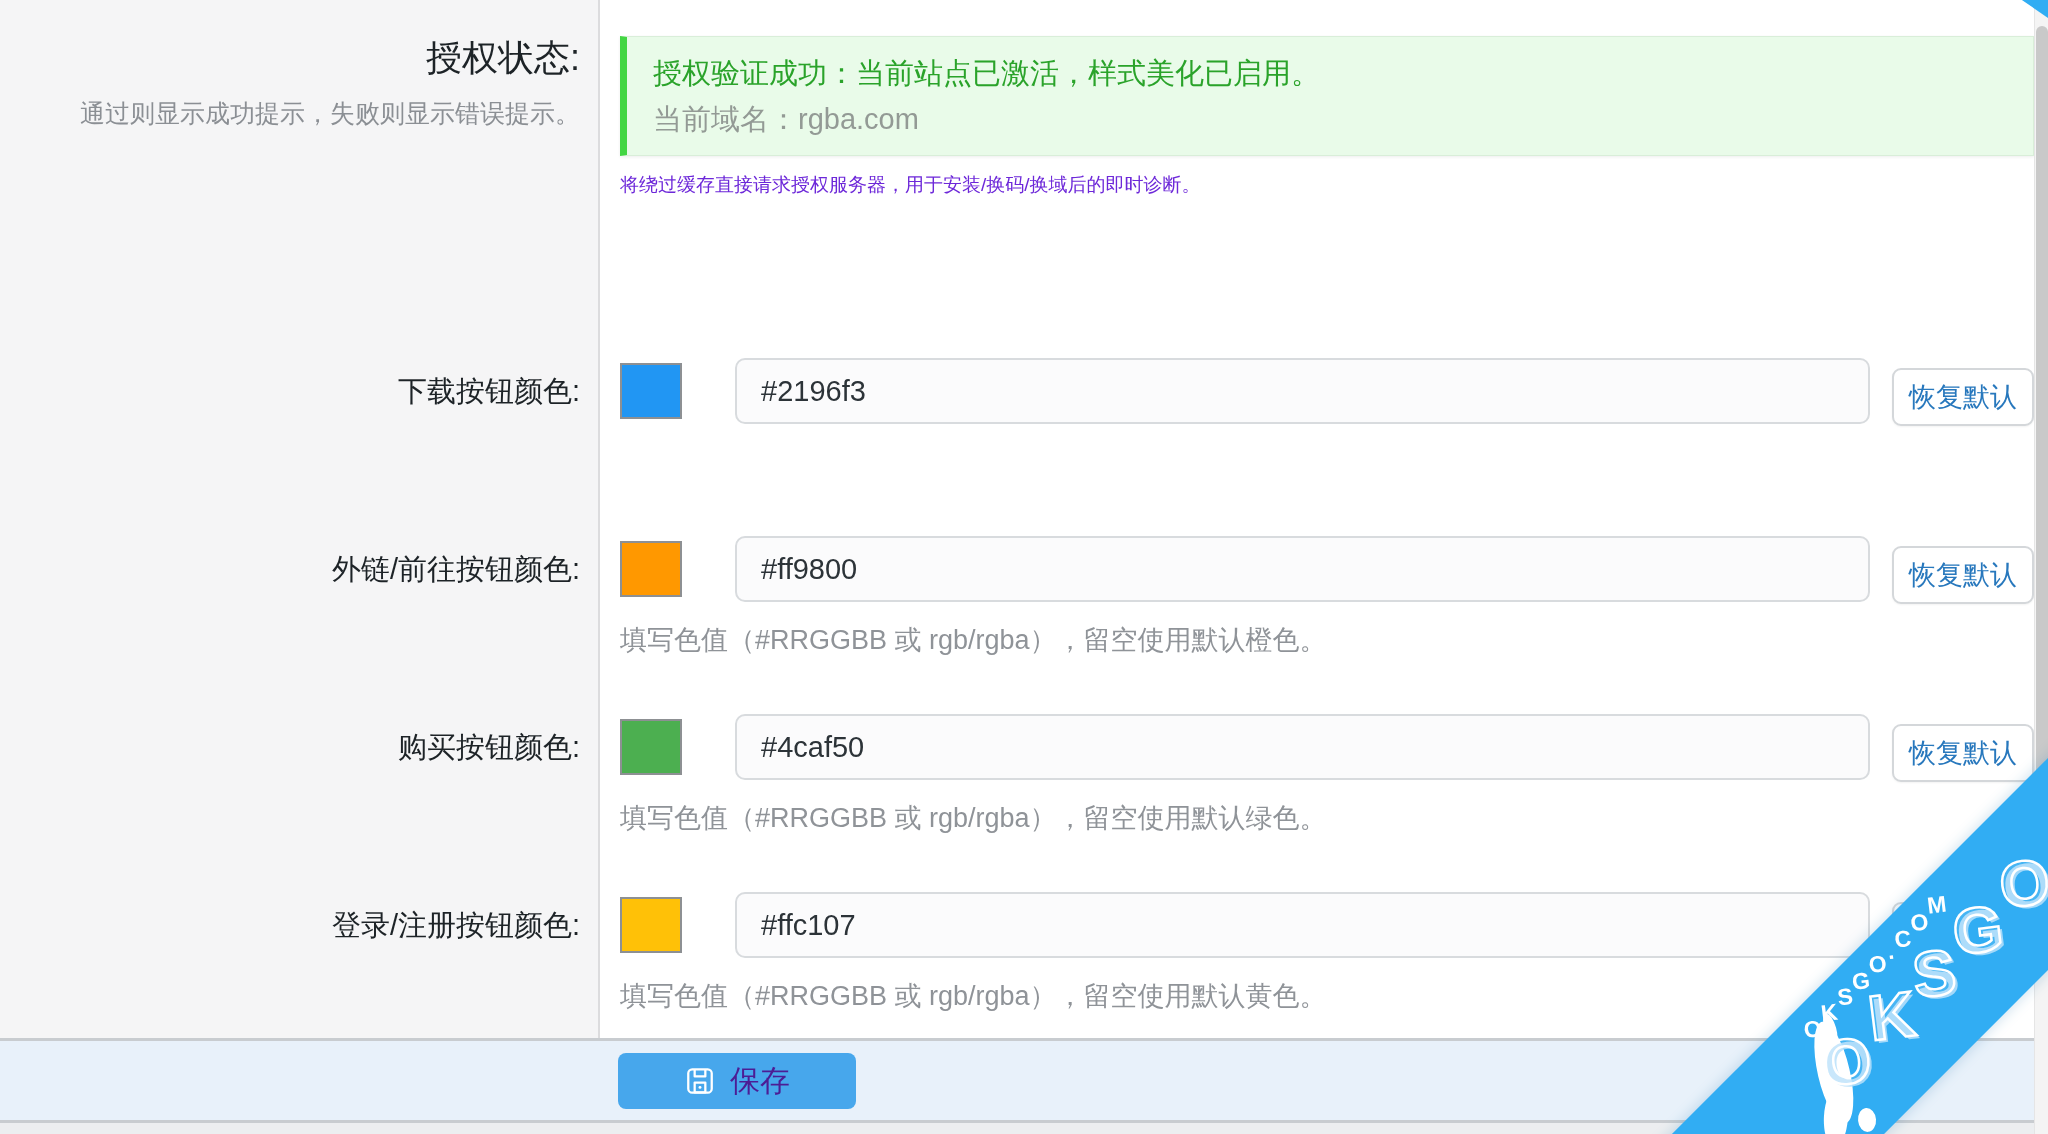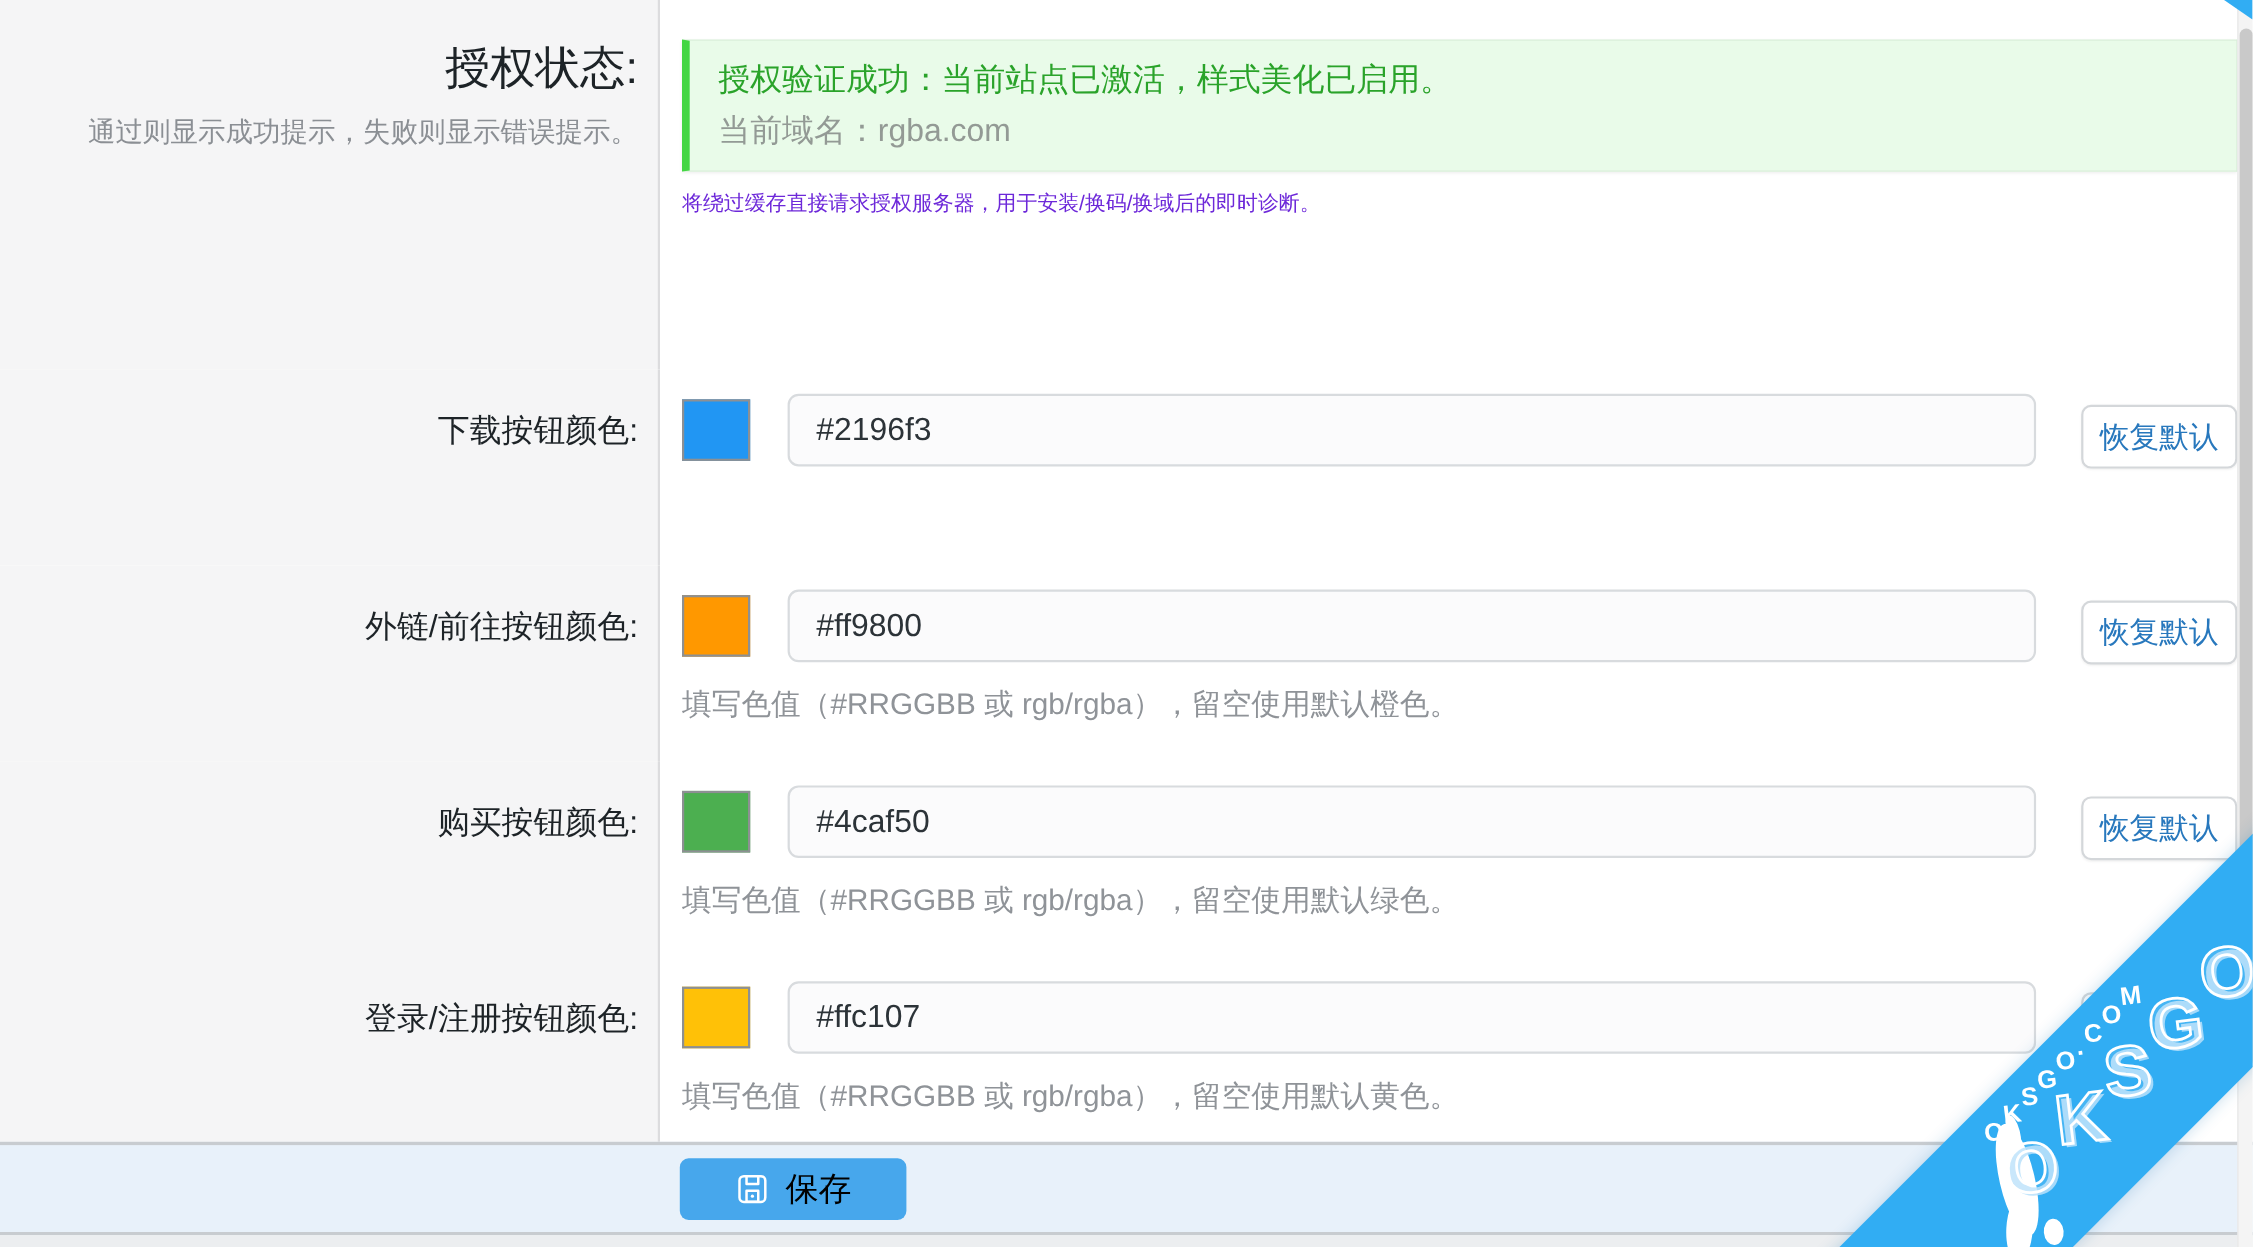--- a/index.html
+++ b/index.html
@@ -10,53 +10,53 @@
   
   .form-table { width:2048px; height:1038px; display:flex; flex-direction:column; }
   .frow { display:flex; width:100%; }
   .frow-auth { height:336px; }
   .frow-color { height:178px; }
   .frow-color:last-child { height:168px; }
   .cell-label { width:600px; flex:0 0 600px; background:#f5f5f6; border-right:2px solid #dcdcde;
                 text-align:right; padding-right:18px; }
   .cell-content { flex:1; padding-left:20px; padding-right:14px; }
 
-  .th-label { padding-top:34px; font-size:41px; color:#1d2327; }
+  .th-label { padding-top:34px; font-size:36px; color:#1d2327; }
   .th-desc  { margin-top:14px; font-size:25px; color:#8b8f94; }
   .row-label { padding-top:36px; font-size:29px; color:#1d2327; }
 
   
   .alert-success { margin-top:36px; background:#e9fbe9; border:1px solid #d9eed9;
                    border-left:7px solid #43d643; border-radius:0; padding:16px 26px;
                    box-shadow:0 1px 3px rgba(0,0,0,.07); }
   .alert-title { font-size:29px; color:#2aa32a; line-height:1.4; }
   .alert-domain { font-size:29px; color:#939a95; line-height:1.4; margin-top:5px; }
 
   .retry-btn { margin-top:44px; display:inline-flex; align-items:center; height:54px; padding:0 28px;
                background:#1b7cbe; border:1px solid #15689f; border-radius:6px; color:#fff;
                font-size:27px; cursor:pointer; box-shadow:0 2px 0 #15689f; }
   .retry-help { margin-top:16px; font-size:19px; color:#6d28d9; }
 
   
   .field-line { display:flex; align-items:center; margin-top:20px; }
   .swatch { width:62px; height:56px; border:2px solid #8d9093; flex:0 0 62px; }
-  .color-input { margin-left:34px; width:1135px; height:66px; background:#fbfbfc;
+  .color-input { margin-left:53px; width:1135px; height:66px; background:#fbfbfc;
                  border:2px solid #d8dbde; border-radius:10px; font-size:29px; color:#2c3338;
                  padding:0 24px; font-family:inherit; outline:none; }
   .reset-btn { margin-left:auto; width:142px; height:58px; background:#fff; border:2px solid #d4d7da;
                border-radius:9px; color:#2878bd; font-size:27px; cursor:pointer;
                display:flex; align-items:center; justify-content:center;
                box-shadow:0 1px 2px rgba(0,0,0,.05);margin-top:12px; }
   .field-help { margin-top:18px; font-size:27px; color:#8f9398; }
 
   
   .savebar { position:absolute; left:0; top:1038px; width:2048px; height:85px;
              background:#e8f1fa; border-top:3px solid #c8ccd0; border-bottom:3px solid #c8ccd0; }
-  .save-btn { position:absolute; left:618px; top:12px; width:206px; height:56px;
-              background:#47a7ec; border:none; border-radius:8px; color:#000000; font-size:30px;
+  .save-btn { position:absolute; left:618px; top:12px; width:238px; height:56px;
+              background:#47a7ec; border:none; border-radius:8px; color:#4c1d95; font-size:30px;
               display:flex; align-items:center; justify-content:center; gap:14px; cursor:pointer; }
   .bottomstrip { position:absolute; left:0; top:1123px; width:2048px; height:11px; background:#eceef0; }
 
   
   .scrollbar { position:absolute; right:0; top:0; width:14px; height:1134px; background:#f4f4f4;
                border-left:1px solid #e5e5e5; z-index:40; }
   .scroll-thumb { position:absolute; left:1px; top:26px; width:12px; height:944px;
                   background:#c9c9c9; border-radius:7px; }
 
   

